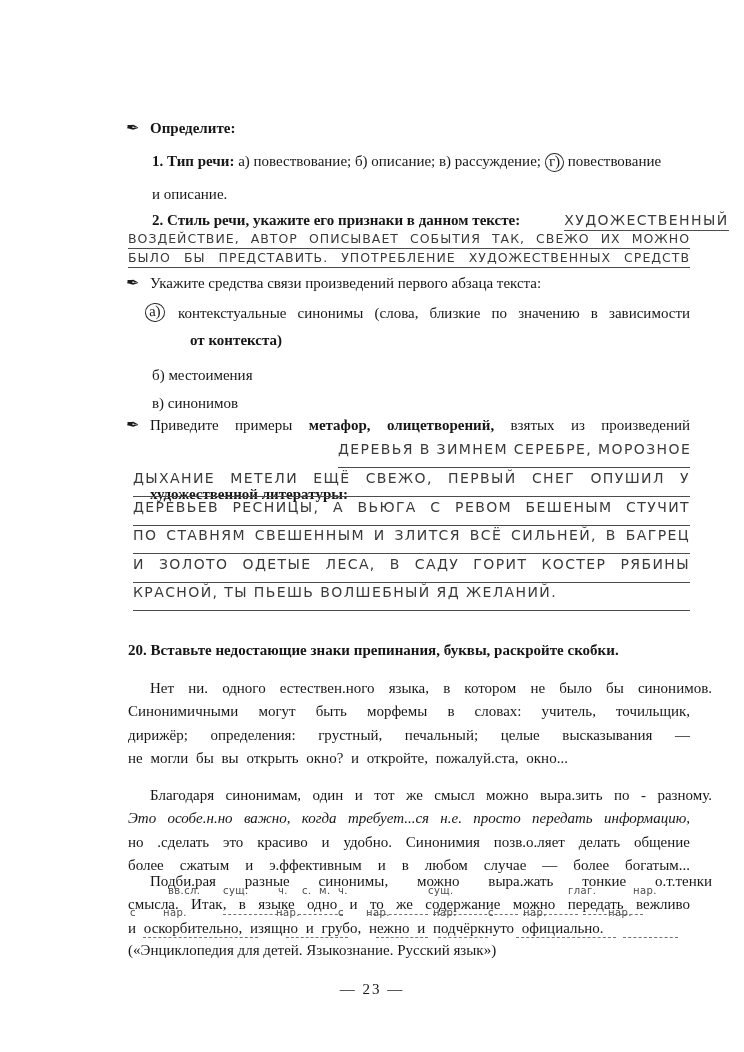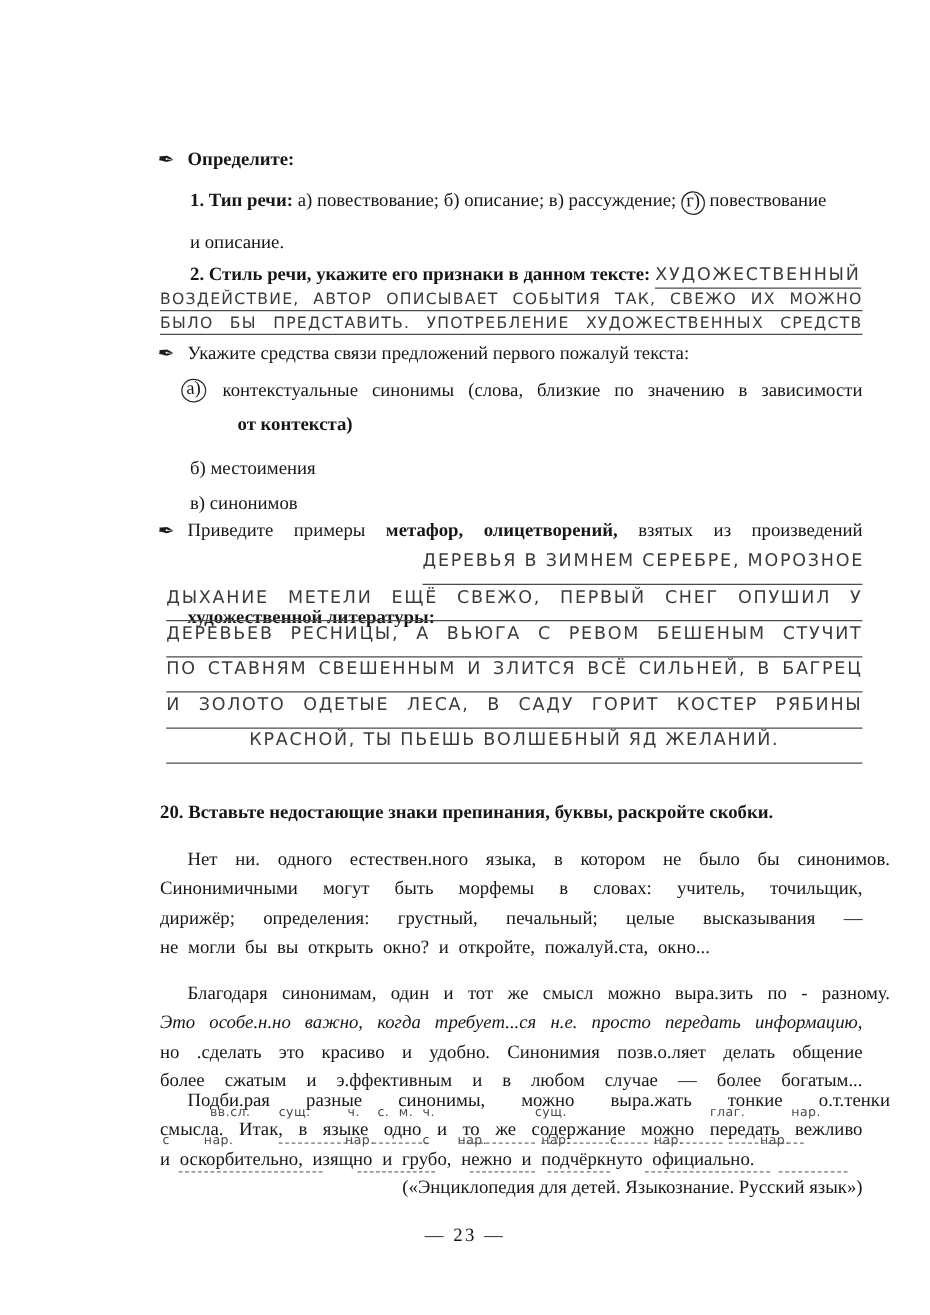--- a/index.html
+++ b/index.html
@@ -24,69 +24,69 @@
   .hwjust{text-align:justify;text-align-last:justify;}
   
   .ann{position:absolute;font-family:"DejaVu Sans", sans-serif;font-size:10px;color:#4a4a4a;letter-spacing:0.4px;white-space:nowrap;}
   .dash{position:absolute;height:0;border-top:1.6px dashed #5a5a5a;opacity:.85;}
   
   .pen{font-size:16px;color:#1c1c1c;display:inline-block;transform:rotate(6deg);}
   
   .circle{display:inline-block;border:1.4px solid #2a2a2a;border-radius:50%;padding:0 3px 1px 3px;line-height:1.05;transform:rotate(-3deg);}
   .bodyline{height:23.4px;overflow:visible;}
   .indent{padding-left:22px;}
-  .attrib{text-align:right;}
+  .attrib{text-align:left;}
   .pagenum{text-align:center;letter-spacing:2px;}
 </style>
 </head>
 <body>
 
 <div class="page">
 
   <span class="abs pen" style="left:126px;top:118px;">✒</span>
   <div class="abs print b" style="left:150px;top:119px;">Определите:</div>
 
   <div class="abs print" style="left:152px;top:152px;width:540px;">
     <span class="b">1. Тип речи:</span>
     <span>а) повествование; б) описание; в) рассуждение;</span>
     <span class="circle">г)</span>
     <span>повествование</span>
   </div>
   <div class="abs print" style="left:152px;top:185px;">и описание.</div>
 
   <div class="abs" style="left:152px;top:211px;width:538px;white-space:nowrap;">
     <span class="print b">2. Стиль речи, укажите его признаки в данном тексте:</span>
-    <span class="hw uline" style="display:inline-block;min-width:158px;">ХУДОЖЕСТВЕННЫЙ</span>
+    <span class="hw uline" style="display:inline-block;min-width:158px;margin-left:40px;">ХУДОЖЕСТВЕННЫЙ</span>
   </div>
   <div class="abs hw hw-sm uline hwjust" style="left:128px;top:231px;width:562px;">ВОЗДЕЙСТВИЕ, АВТОР ОПИСЫВАЕТ СОБЫТИЯ ТАК, СВЕЖО ИХ МОЖНО</div>
   <div class="abs hw hw-sm uline hwjust" style="left:128px;top:250px;width:562px;">БЫЛО БЫ ПРЕДСТАВИТЬ. УПОТРЕБЛЕНИЕ ХУДОЖЕСТВЕННЫХ СРЕДСТВ</div>
 
   <span class="abs pen" style="left:126px;top:273px;">✒</span>
-  <div class="abs print" style="left:150px;top:274px;">Укажите средства связи предложений первого пожалуй текста:</div>
+  <div class="abs print" style="left:150px;top:274px;">Укажите средства связи произведений первого абзаца текста:</div>
 
   <span class="abs print circle" style="left:145px;top:303px;">а)</span>
   <div class="abs print jline" style="left:178px;top:304px;width:512px;">контекстуальные синонимы (слова, близкие по значению в зависимости</div>
   <div class="abs print" style="left:190px;top:331px;font-weight:bold;">от контекста)</div>
   <div class="abs print" style="left:152px;top:366px;">б) местоимения</div>
   <div class="abs print" style="left:152px;top:394px;">в) синонимов</div>
 
   <span class="abs pen" style="left:126px;top:415px;">✒</span>
   <div class="abs print jline" style="left:150px;top:416px;width:540px;">
     <span>Приведите примеры</span>
     <span class="b">метафор, олицетворений,</span>
     <span>взятых из произведений</span>
   </div>
   <div class="abs print b" style="left:150px;top:445px;margin-top:40px;">художественной литературы:</div>
 
   <div class="abs hw uline hwjust hwline" style="left:338px;top:441px;width:352px;">ДЕРЕВЬЯ В ЗИМНЕМ СЕРЕБРЕ, МОРОЗНОЕ</div>
   <div class="abs hw uline hwjust hwline" style="left:133px;top:470px;width:557px;">ДЫХАНИЕ МЕТЕЛИ ЕЩЁ СВЕЖО, ПЕРВЫЙ СНЕГ ОПУШИЛ У</div>
   <div class="abs hw uline hwjust hwline" style="left:133px;top:499px;width:557px;">ДЕРЕВЬЕВ РЕСНИЦЫ, А ВЬЮГА С РЕВОМ БЕШЕНЫМ СТУЧИТ</div>
   <div class="abs hw uline hwjust hwline" style="left:133px;top:527px;width:557px;">ПО СТАВНЯМ СВЕШЕННЫМ И ЗЛИТСЯ ВСЁ СИЛЬНЕЙ, В БАГРЕЦ</div>
   <div class="abs hw uline hwjust hwline" style="left:133px;top:556px;width:557px;">И ЗОЛОТО ОДЕТЫЕ ЛЕСА, В САДУ ГОРИТ КОСТЕР РЯБИНЫ</div>
-  <div class="abs hw uline hwline" style="left:133px;top:584px;width:557px;text-align:center;">КРАСНОЙ, ТЫ ПЬЕШЬ ВОЛШЕБНЫЙ ЯД ЖЕЛАНИЙ.</div>
+  <div class="abs hw uline hwline" style="left:133px;top:584px;width:557px;">КРАСНОЙ, ТЫ ПЬЕШЬ ВОЛШЕБНЫЙ ЯД ЖЕЛАНИЙ.</div>
 
   <div class="abs print b" style="left:128px;top:641px;">20. Вставьте недостающие знаки препинания, буквы, раскройте скобки.</div>
 
   <div class="abs print jline bodyline indent" style="left:128px;top:679px;width:562px;">Нет ни. одного естествен.ного языка, в котором не было бы синонимов.</div>
   <div class="abs print jline bodyline" style="left:128px;top:702px;width:562px;">Синонимичными могут быть морфемы в словах: учитель, точильщик,</div>
   <div class="abs print jline bodyline" style="left:128px;top:726px;width:562px;">дирижёр; определения: грустный, печальный; целые высказывания —</div>
   <div class="abs print bodyline ws" style="left:128px;top:749px;width:562px;">не могли бы вы открыть окно? и откройте, пожалуй.ста, окно...</div>
 
   <div class="abs print jline bodyline indent" style="left:128px;top:786px;width:562px;">Благодаря синонимам, один и тот же смысл можно выра.зить по - разному.</div>
   <div class="abs print jline bodyline" style="left:128px;top:809px;width:562px;font-style:italic;">Это особе.н.но важно, когда требует...ся н.е. просто передать информацию,</div>

